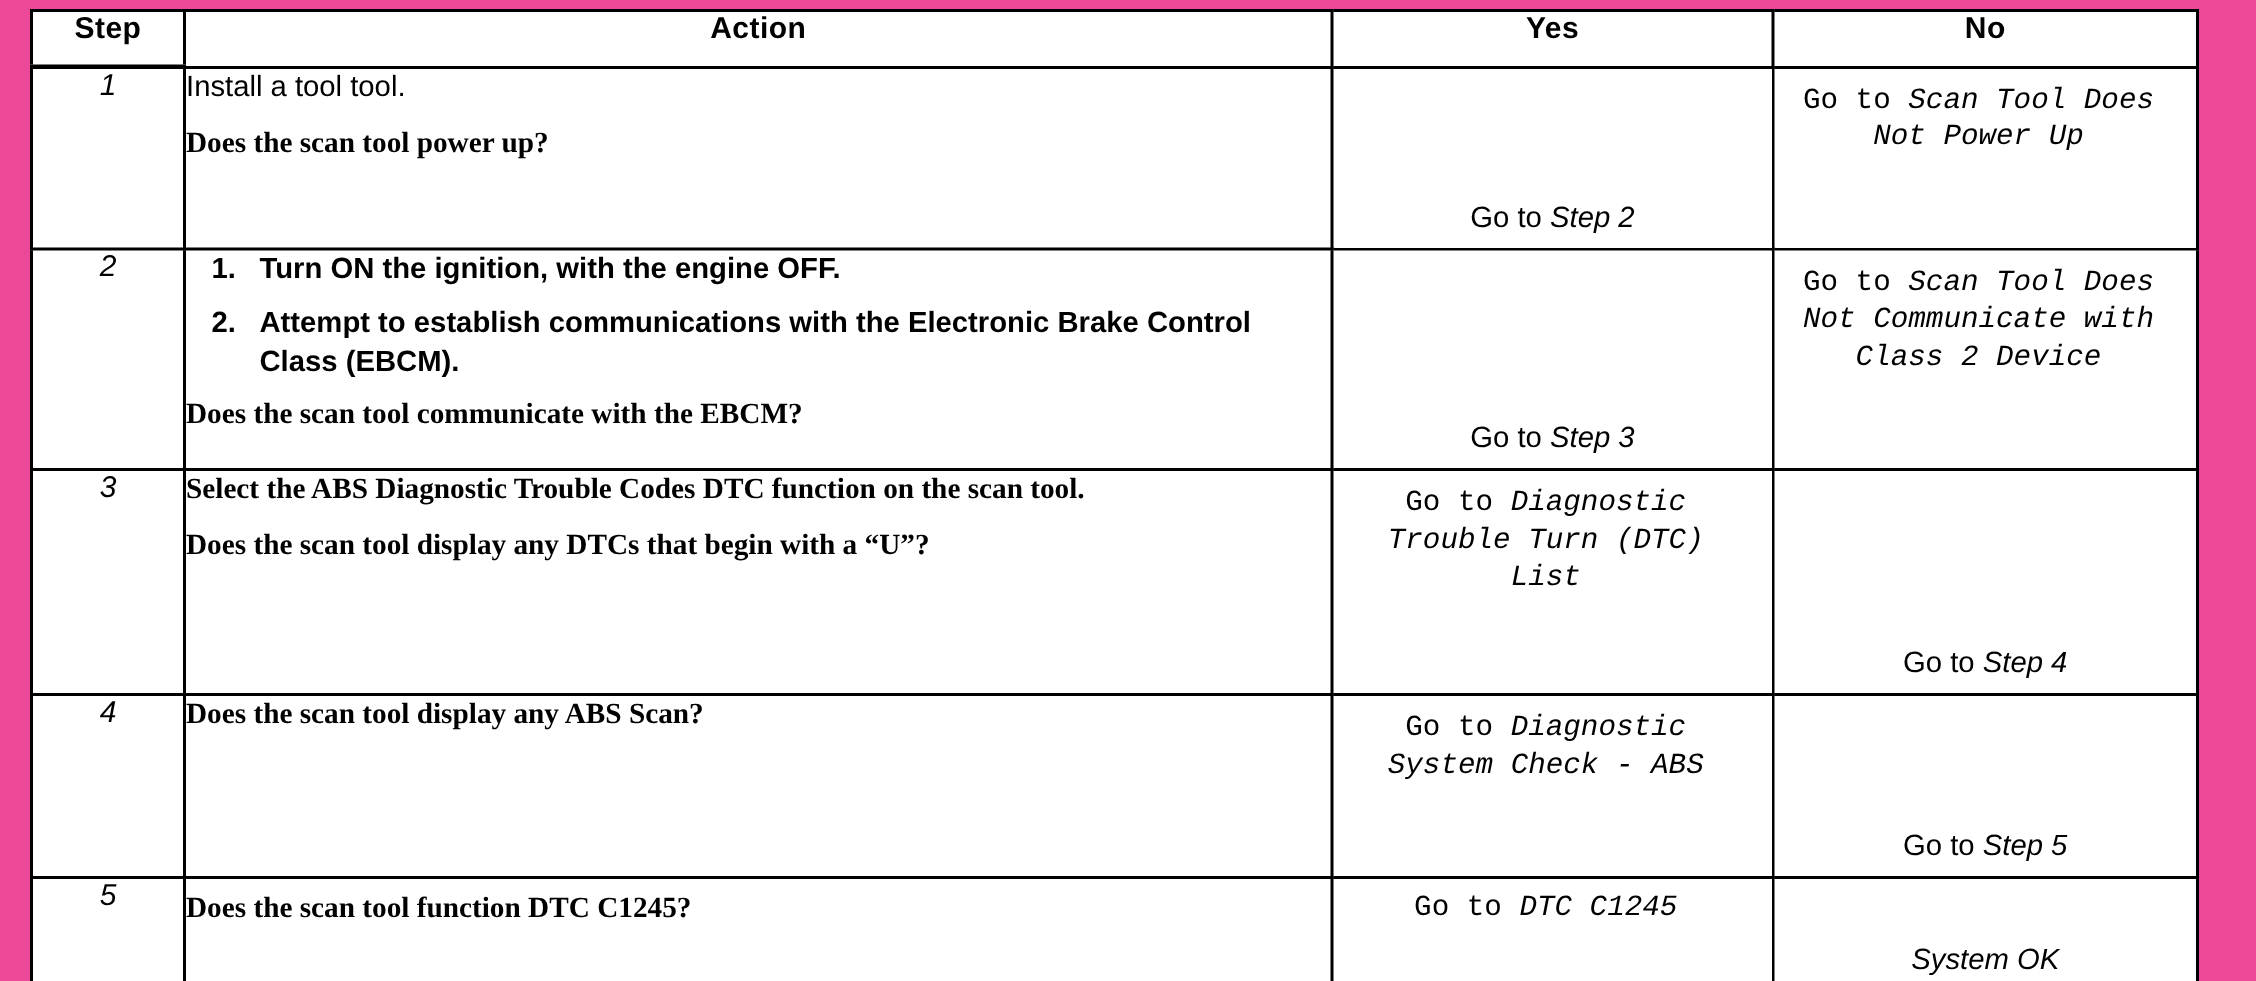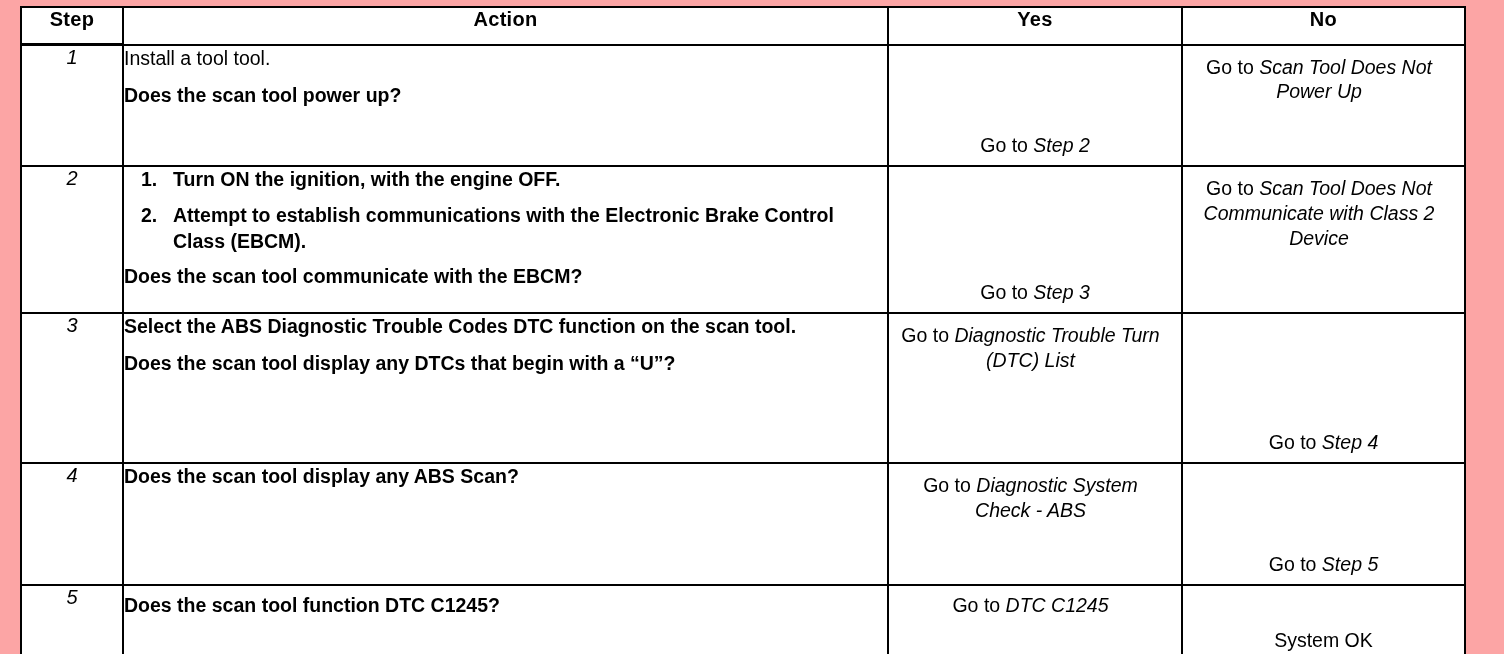--- a/index.html
+++ b/index.html
@@ -12,21 +12,21 @@
     height: 654px;
     font-family: "Liberation Sans", sans-serif;
     color: #000000;
     overflow: hidden;
   }
 
   .page {
     position: relative;
     width: 1504px;
     height: 654px;
-    background: #fca5a5;
+    background: #ec4899;
   }
 
   table.diag {
     position: absolute;
     left: 20px;
     top: 6px;
     width: 1444px;
     border-collapse: collapse;
     table-layout: fixed;
     background: #ffffff;
@@ -91,50 +91,51 @@
     line-height: 1.30;
   }
   ol.steps li:last-child { margin-bottom: 0; }
   ol.steps li .num {
     position: absolute;
     left: 17px;
     top: 0;
     font-weight: bold;
   }
 
-  td.action p.bold { font-weight: bold; }
+  td.action p.bold { font-weight: bold; font-family: Liberation Serif, serif; }
 
   
   td.yn {
     position: relative;
     text-align: center;
     font-size: 19.5px;
     line-height: 1.28;
   }
   .yn-top {
     padding: 9px 17px 0 8px;
+    font-family: Liberation Mono, monospace;
   }
   .yn-bottom {
     position: absolute;
     left: 0;
     right: 0;
     bottom: 7px;
     padding: 0 12px;
     text-align: center;
   }
   .ital { font-style: italic; }
 
   
   tr.r1 td { height: 119px; }
   tr.r2 td { height: 145px; }
   tr.r3 td { height: 148px; }
   tr.r4 td { height: 120px; }
   tr.r5 td { height: 68px; }
 
-  tr.r5 .yn-bottom { bottom: 8px; }
+  tr.r5 .yn-bottom { bottom: 8px; font-style: italic; }
   tr.r5 .yn-top { padding-top: 7px; }
   tr.r5 td.action { padding-top: 7px; }
 </style>
 </head>
 <body>
 
 <div class="page">
 
   <table class="diag">
     <colgroup>

